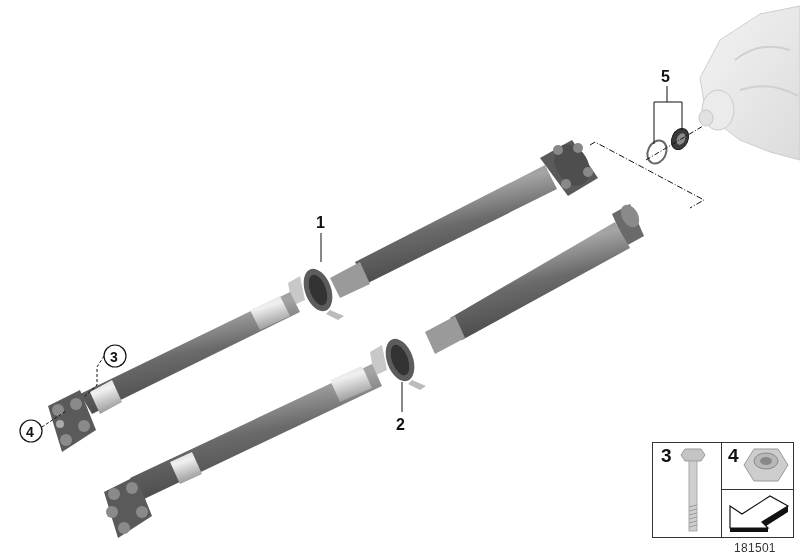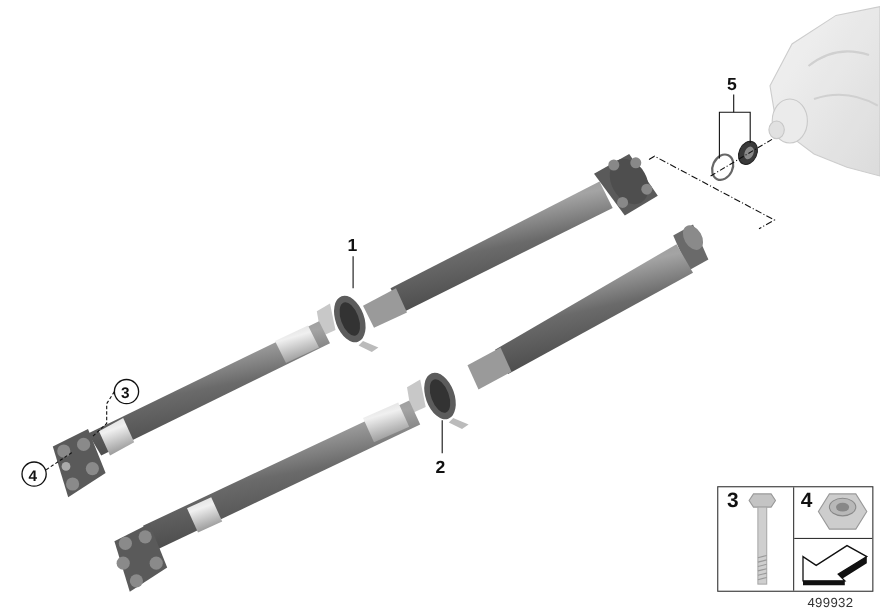--- a/index.html
+++ b/index.html
@@ -170,13 +170,13 @@
     </svg>
   </div>
   <div class="legend-cell" style="left:69px;top:47px;width:71px;height:47px;">
     <svg width="64" height="44" style="position:absolute;left:4px;top:2px;" viewBox="0 0 64 44">
       <polygon points="4,14 16,22 44,4 62,14 36,30 42,36 4,36" fill="#fff" stroke="#111" stroke-width="1.2"></polygon>
       <polygon points="36,30 62,14 62,20 40,34 42,36 42,40 4,40 4,36 42,36" fill="#111"></polygon>
     </svg>
   </div>
 </div>
 
-<div class="ref-number">499932</div>
+<div class="ref-number">181501</div>
 
 </body></html>

